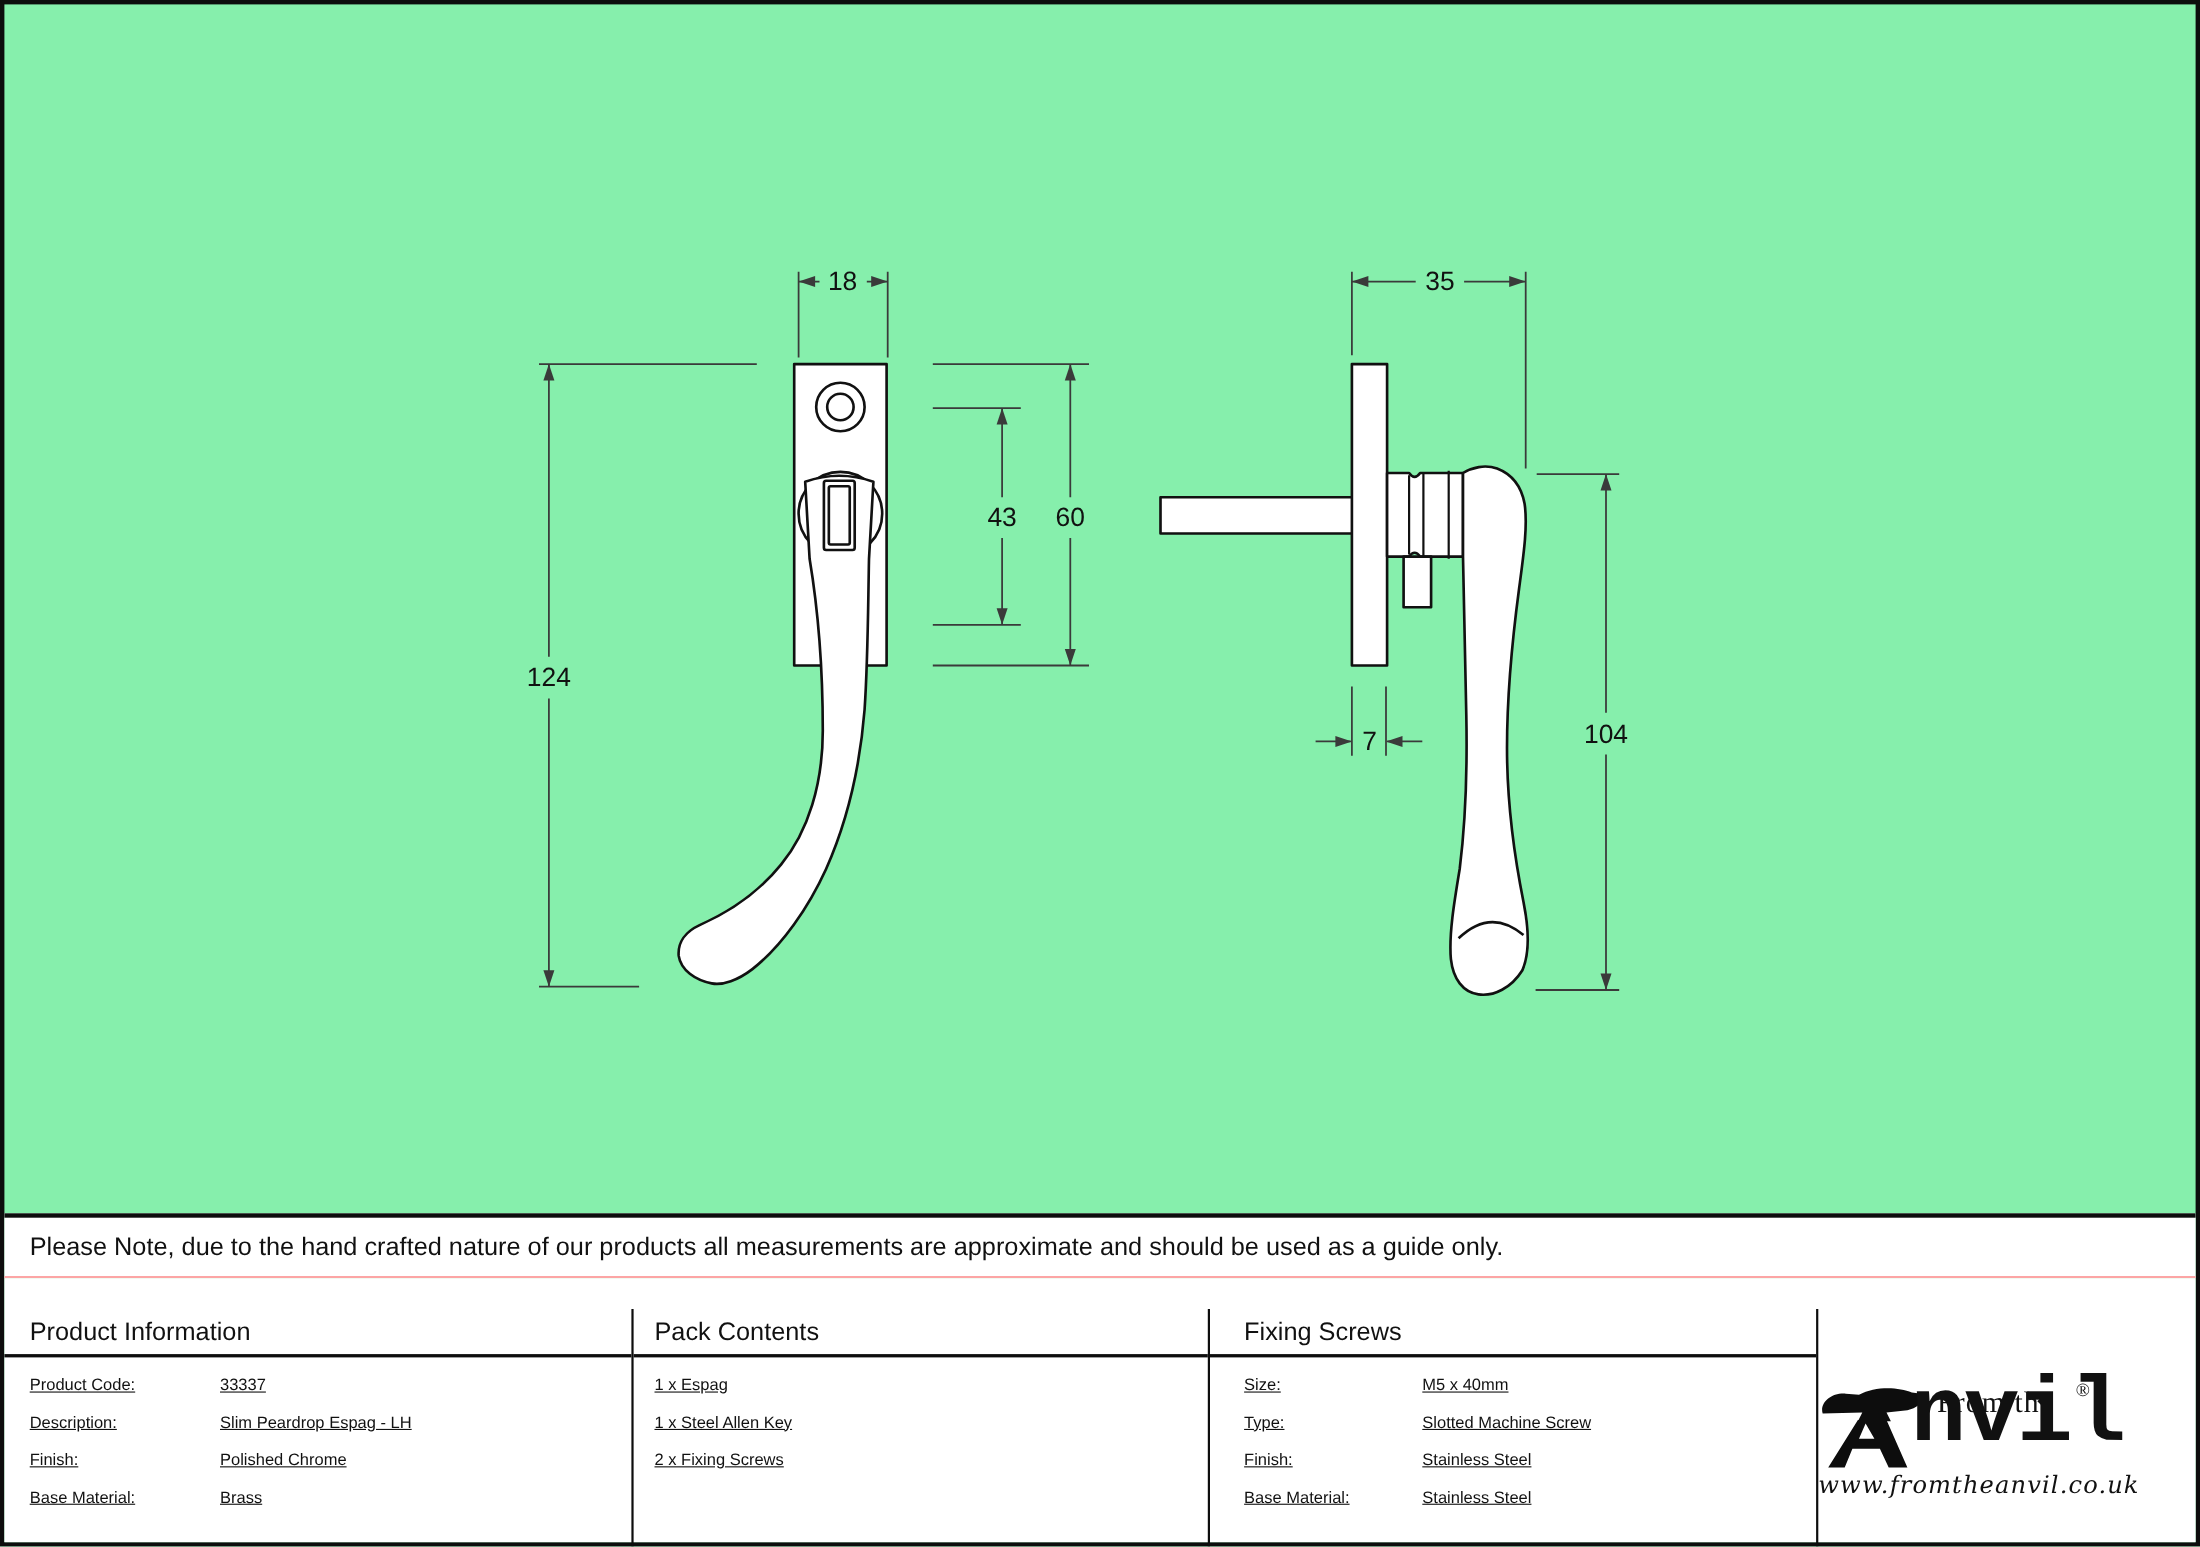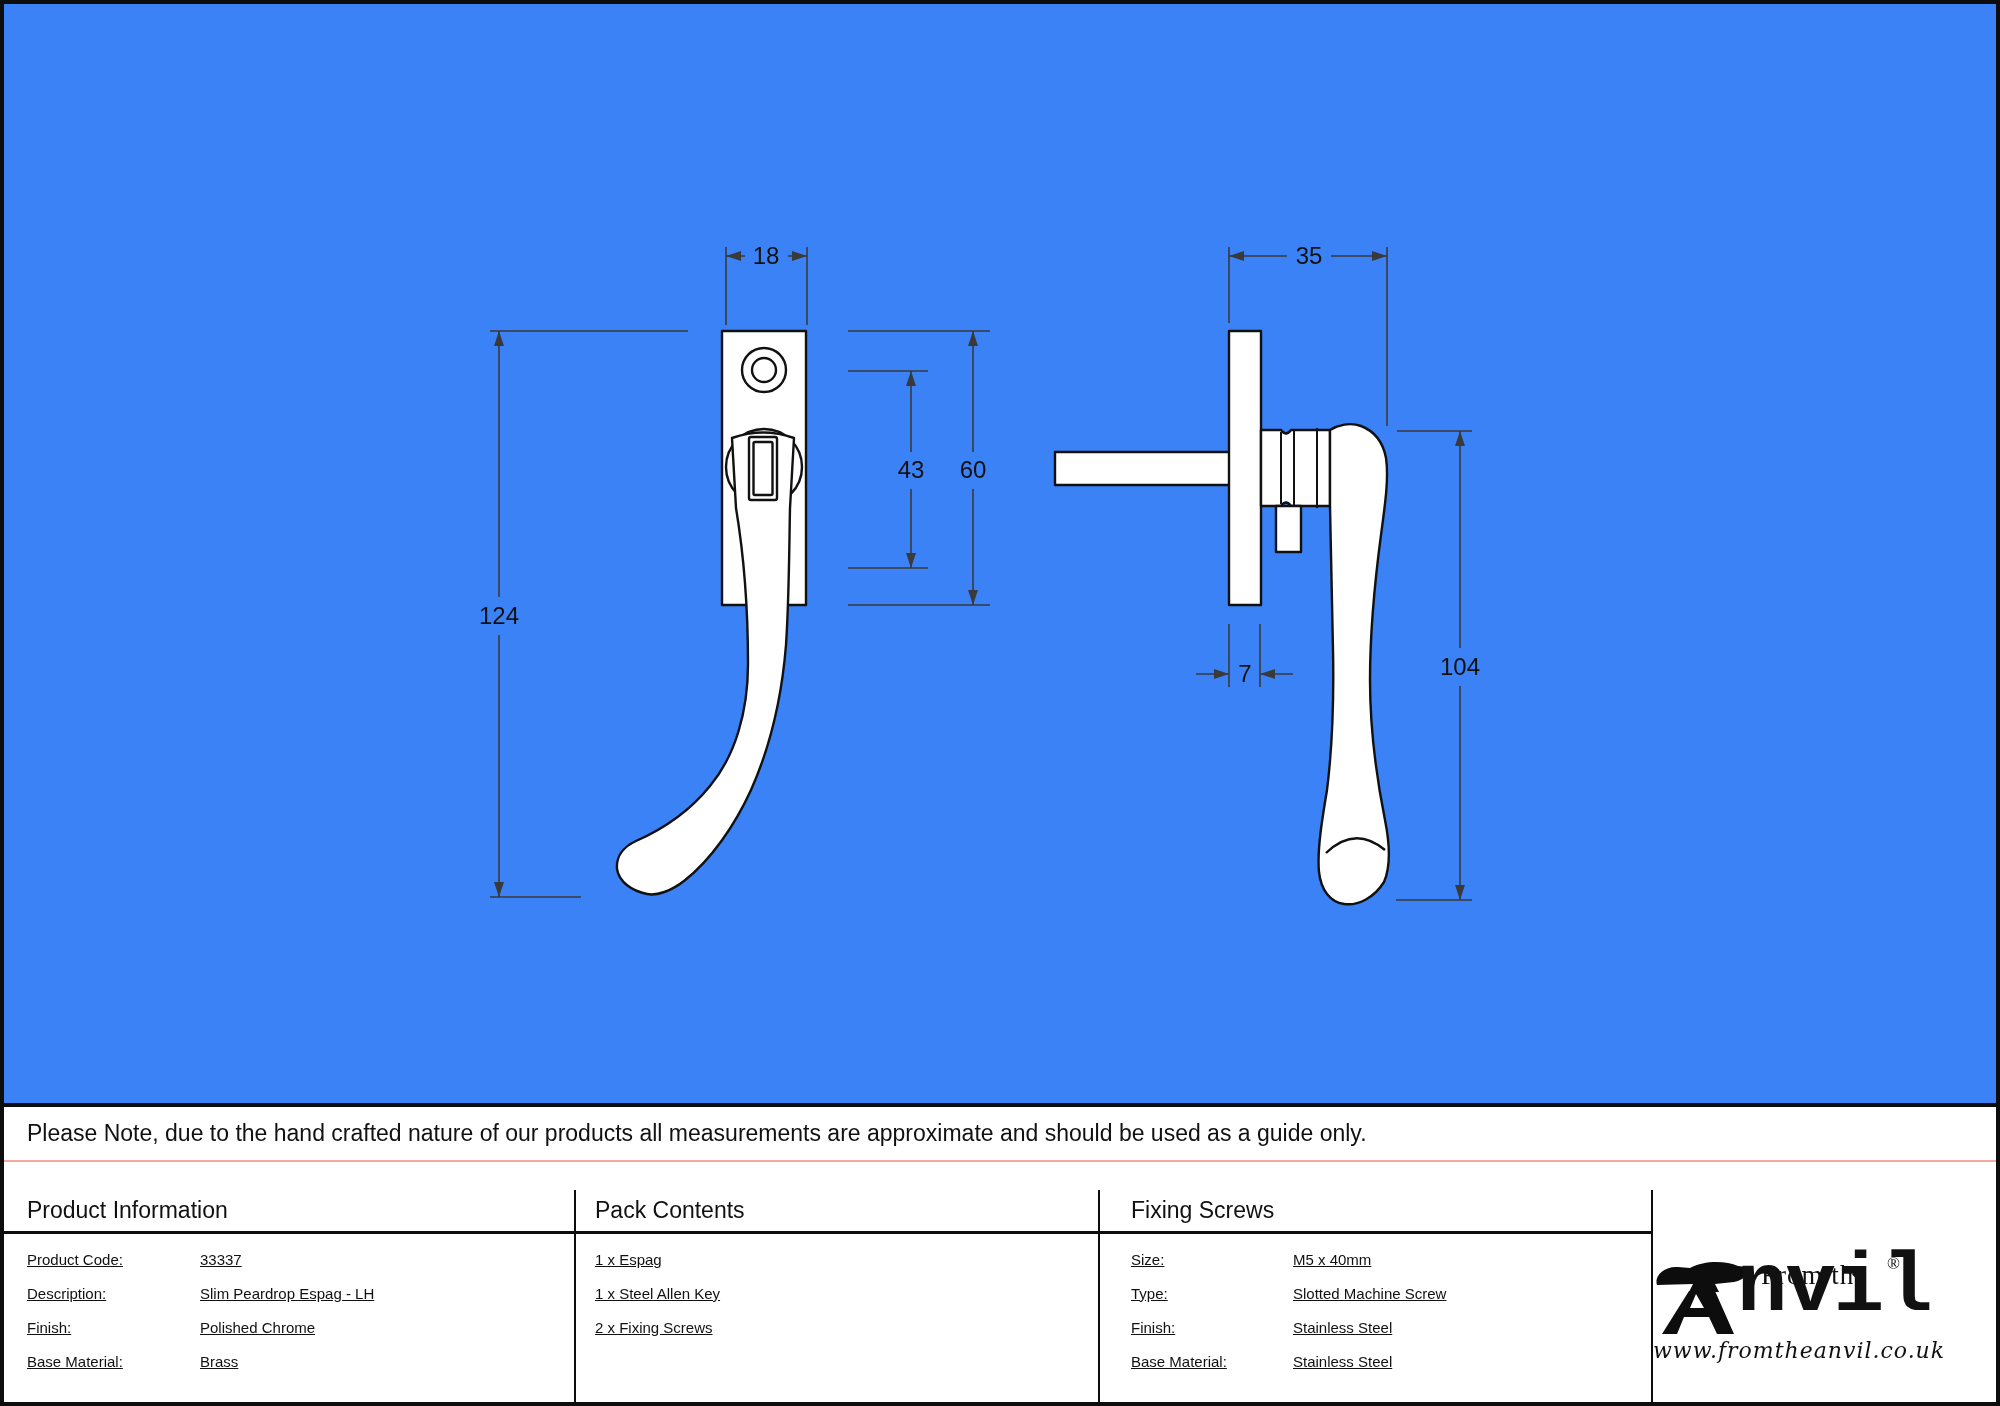--- a/index.html
+++ b/index.html
@@ -1,17 +1,17 @@
 <!DOCTYPE html>
 <html><head>
 <meta charset="utf-8">
 <style>
   html,body{margin:0;padding:0;background:#888;}
   *{box-sizing:border-box;}
-  .page{position:relative;width:2000px;height:1406px;background:#3b82f6;font-family:"Liberation Sans",sans-serif;color:#111;overflow:hidden;}
+  .page{position:relative;width:2000px;height:1406px;background:#86efac;font-family:"Liberation Sans",sans-serif;color:#111;overflow:hidden;}
   .frame{position:absolute;inset:0;border:4px solid #0d0d0d;pointer-events:none;}
   svg text{font-family:"Liberation Sans",sans-serif;font-size:24px;fill:#111;}
   .note-row{position:absolute;left:4px;right:4px;top:1103px;height:59px;border-top:4px solid #0d0d0d;border-bottom:2px solid #fca5a5;display:flex;align-items:center;padding-left:23px;font-size:23px;background:#fff;}
   .spec-table{position:absolute;left:4px;right:4px;top:1162px;bottom:4px;display:flex;background:#fff;}
   .col{position:relative;height:100%;}
   .col.b{border-right:2px solid #0d0d0d;margin-top:28px;}
   .c1{width:572px;}.c2{width:524px;}.c3{width:553px;}.c4{flex:1;display:flex;align-items:center;justify-content:flex-start;margin-top:28px;}
   .col-header{height:44px;border-bottom:3px solid #0d0d0d;display:flex;align-items:center;font-size:23px;}
   .c1 .col-header,.c1 .col-body{padding-left:23px;}
   .c2 .col-header,.c2 .col-body{padding-left:19px;}

